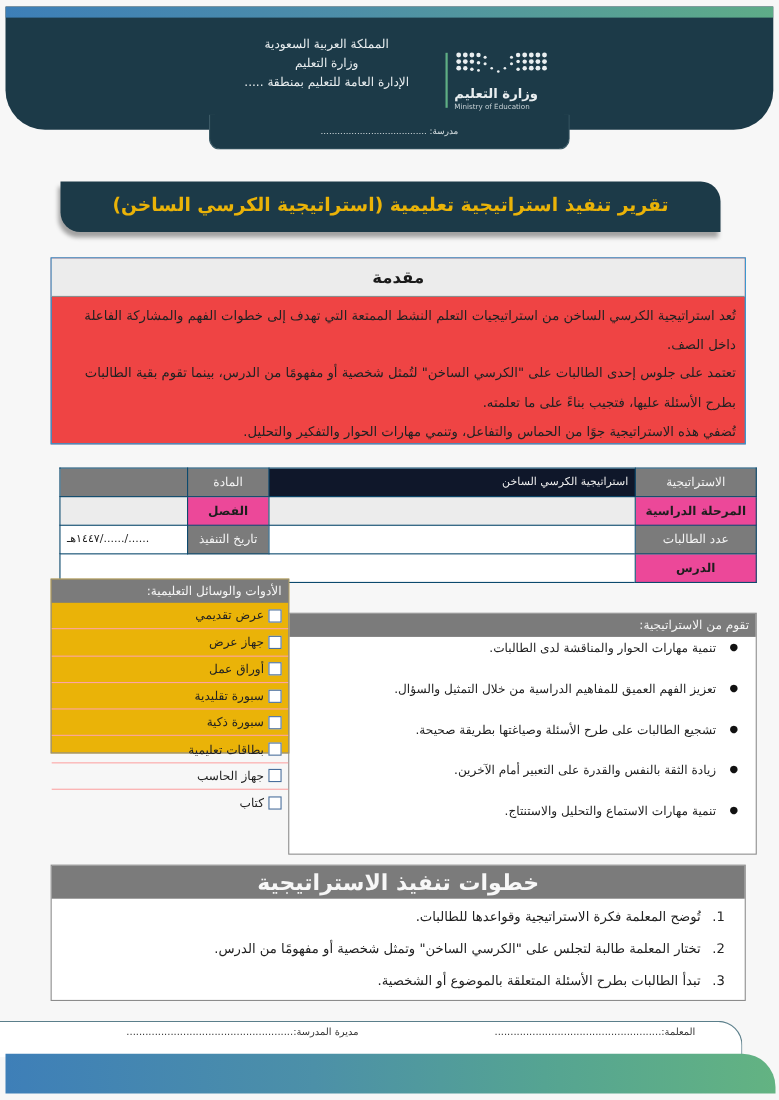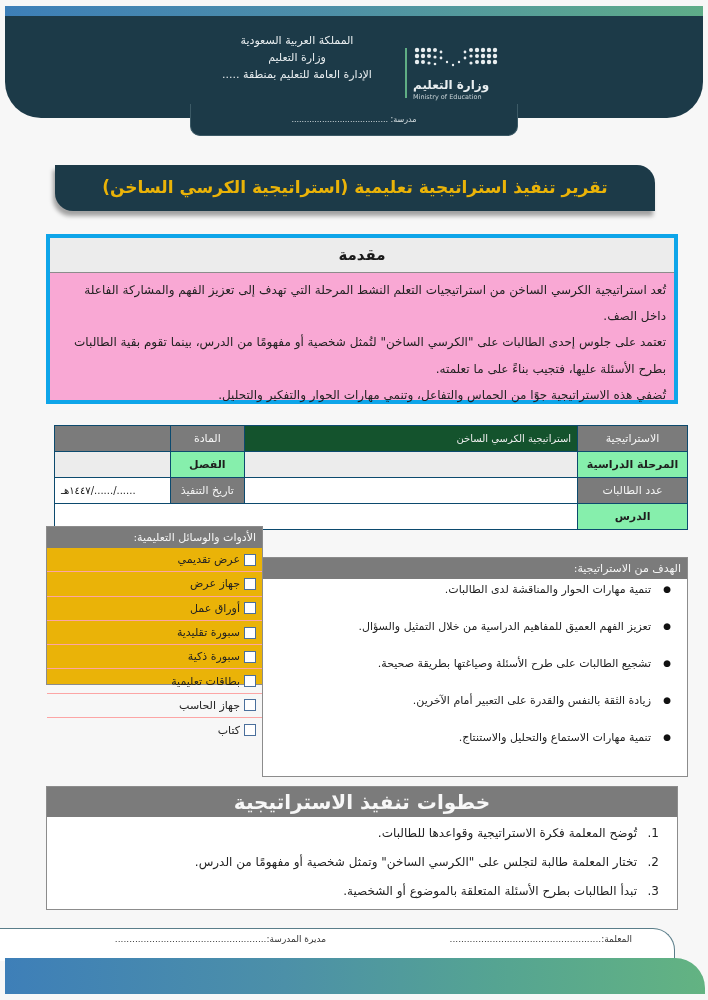--- a/index.html
+++ b/index.html
@@ -36,39 +36,39 @@
   .title-banner {
     position: absolute; left: 55px; top: 165px; width: 600px; height: 46px;
     background: #1c3a48; border-radius: 0 18px 0 18px;
     box-shadow: -2px 5px 4px rgba(0,0,0,0.35);
     color: #eab308; font-size: 17px; font-weight: bold; text-align: center; line-height: 44px; direction: rtl;
   }
 
   
   .intro {
     position: absolute; left: 46px; top: 234px; width: 632px; height: 170px;
-    border: 4px solid #0ea5e9; background: #f9a8d4;
+    border: 1px solid #0ea5e9; background: #ef4444;
   }
   .intro-head {
     height: 35px; background: #ececec; border-bottom: 1px solid #8c8c8c;
     text-align: center; font-weight: bold; font-size: 15px; line-height: 34px; direction: rtl;
   }
   .intro-body { padding: 4px 8px 0 8px; direction: rtl; text-align: right; font-size: 12px; line-height: 26.2px; color: #222; }
 
   
   table.info {
     position: absolute; left: 54px; top: 425px; width: 634px; border-collapse: collapse; direction: rtl;
     font-size: 11px;
   }
   table.info td { border: 1px solid #0c4a6e; height: 26px; padding: 0 6px; }
   .cell-dark { background: #7b7b7b; color: #f4f4f4; text-align: center; }
-  .cell-light { background: #86efac; color: #1e1e1e; text-align: center; font-weight: bold; }
+  .cell-light { background: #ec4899; color: #1e1e1e; text-align: center; font-weight: bold; }
   .cell-empty { background: #ececec; }
   .cell-white { background: #ffffff; }
-  .cell-val-dark { background: #14532d; color: #ededed; font-size: 10px; }
+  .cell-val-dark { background: #0f172a; color: #ededed; font-size: 10px; }
   .cell-date { background: #ffffff; text-align: left; font-size: 10px; color: #222; direction: rtl; margin-top: 41px; }
 
   
   .goals {
     position: absolute; left: 262px; top: 557px; width: 426px; height: 220px;
     border: 1px solid #8c8c8c; background: #fff;
   }
   .goals-head {
     height: 21px; background: #7b7b7b; color: #f5f5f5; font-size: 11px;
     direction: rtl; text-align: right; padding-right: 6px; line-height: 21px;
@@ -175,21 +175,21 @@
 </div>
 <div class="school-tab">
   <span>مدرسة: ......................................</span>
 </div>
 
 <div class="title-banner">تقرير تنفيذ استراتيجية تعليمية (استراتيجية الكرسي الساخن)</div>
 
 <div class="intro">
   <div class="intro-head">مقدمة</div>
   <div class="intro-body">
-    <p>تُعد استراتيجية الكرسي الساخن من استراتيجيات التعلم النشط المرحلة التي تهدف إلى تعزيز الفهم والمشاركة الفاعلة داخل الصف.</p>
+    <p>تُعد استراتيجية الكرسي الساخن من استراتيجيات التعلم النشط الممتعة التي تهدف إلى خطوات الفهم والمشاركة الفاعلة داخل الصف.</p>
     <p>تعتمد على جلوس إحدى الطالبات على "الكرسي الساخن" لتُمثل شخصية أو مفهومًا من الدرس، بينما تقوم بقية الطالبات بطرح الأسئلة عليها، فتجيب بناءً على ما تعلمته.</p>
     <p>تُضفي هذه الاستراتيجية جوًا من الحماس والتفاعل، وتنمي مهارات الحوار والتفكير والتحليل.</p>
   </div>
 </div>
 
 <table class="info">
   <colgroup>
     <col style="width:110px">
       <col style="width:334px">
       <col style="width:74px">
@@ -215,21 +215,21 @@
     <td class="cell-date">....../....../١٤٤٧هـ</td>
   </tr>
   <tr>
     <td class="cell-light">الدرس</td>
     <td class="cell-white" colspan="3"></td>
   </tr>
 </tbody>
   </table>
 
 <div class="goals">
-  <div class="goals-head">الهدف من الاستراتيجية:</div>
+  <div class="goals-head">تقوم من الاستراتيجية:</div>
   <ul>
     <li>تنمية مهارات الحوار والمناقشة لدى الطالبات.</li>
     <li>تعزيز الفهم العميق للمفاهيم الدراسية من خلال التمثيل والسؤال.</li>
     <li>تشجيع الطالبات على طرح الأسئلة وصياغتها بطريقة صحيحة.</li>
     <li>زيادة الثقة بالنفس والقدرة على التعبير أمام الآخرين.</li>
     <li>تنمية مهارات الاستماع والتحليل والاستنتاج.</li>
   </ul>
 </div>
 
 <div class="tools">

